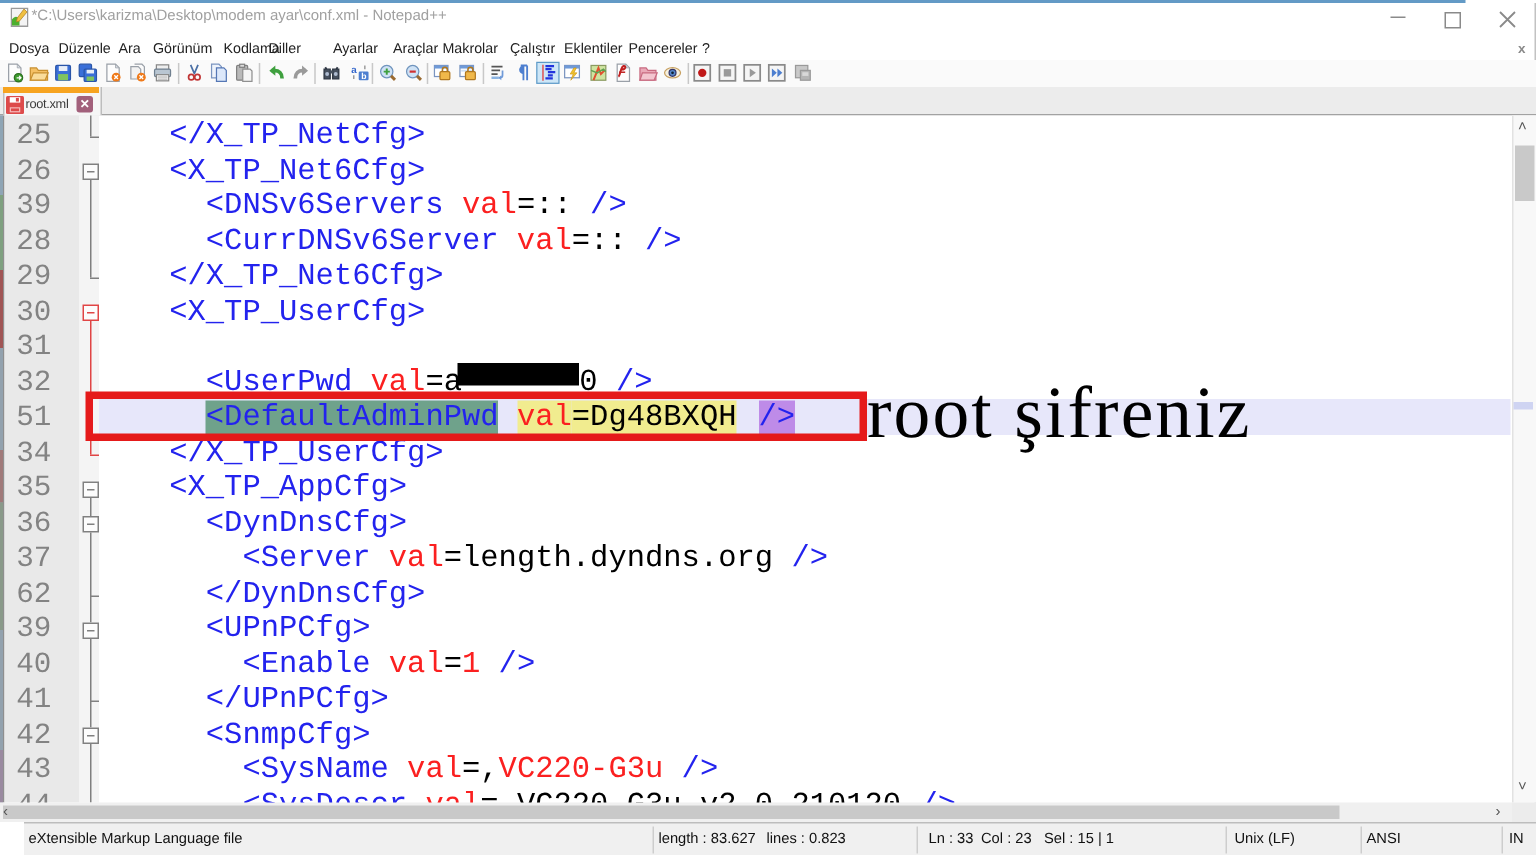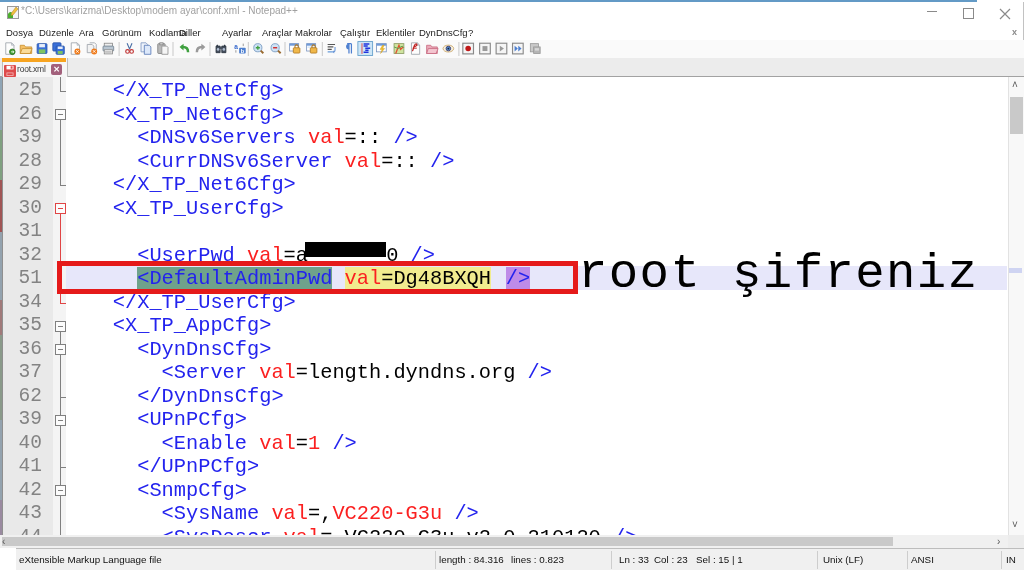--- a/index.html
+++ b/index.html
@@ -19,32 +19,32 @@
   #tabbar{left:0;top:58px;width:1024px;height:19px;background:#ececec}
   #tabbar .bottomline{left:0;top:18px;width:1024px;height:1px;background:#a2a2a2}
   #tab{left:2px;top:0px;width:64px;height:19px;background:#f6f6f6;border-left:1px solid #bdbdbd;border-right:1px solid #bdbdbd}
   #taborange{left:2px;top:0px;width:64px;height:4px;background:#f7a420}
   #tabtext{left:17px;top:6px;font-size:8.5px;color:#3a3a3a;letter-spacing:-0.2px}
   #tabx{left:51px;top:6px;width:11px;height:11px;background:#a2607b;border-radius:2px;color:#fff;font-size:8px;line-height:11px;text-align:center;font-weight:bold}
   
   #editor{left:0;top:77px;width:1024px;height:458px;background:#fff}
   #nummargin{left:3px;top:0;width:50px;height:458px;background:#e9e9e9}
   #foldmargin{left:53px;top:0;width:13px;height:458px;background:#f4f4f4}
-  .lnum{position:absolute;left:0px;width:39px;text-align:right;
+  .lnum{position:absolute;left:0px;width:39px;text-align:center;
         font-family:"Liberation Mono",monospace;font-size:19.5px;color:#838383;line-height:23.5px}
   .cl{position:absolute;left:64px;white-space:pre;margin:0;
       font-family:"Liberation Mono",monospace;font-size:20.33px;line-height:23.5px;color:#000}
   .b{color:#2323ee}
   .r{color:#fb2020}
   .k{color:#000}
   .m5{margin-left:5px}
   #curline{left:66px;top:189.25px;width:941px;height:24px;background:#e7e7fa}
   #redrect{left:57px;top:184.2px;width:521px;height:33px;border:5px solid #e51a1a;box-sizing:border-box}
   #blackbox{left:305px;top:164.7px;width:81px;height:15px;background:#000}
-  #bigtext{left:578px;top:169px;font-size:49px;letter-spacing:1.4px;color:#000;font-family:Liberation Mono, monospace}
+  #bigtext{left:578px;top:169px;font-size:49px;letter-spacing:1.4px;color:#000;font-family:Liberation Serif, serif}
   .foldline{position:absolute;width:1px;background:#808080}
   .foldtick{position:absolute;height:1px;background:#808080}
   .foldbox{position:absolute;left:55px;width:11px;height:11px;background:#fcfcfc;border:1px solid #808080;box-sizing:border-box}
   .foldbox:after{content:"";position:absolute;left:2px;top:4px;width:5px;height:1px;background:#808080}
   .red .foldline,.redln{background:#e04545}
   .foldbox.redb{border-color:#e04545}
   .foldbox.redb:after{background:#e04545}
   
   #vscroll{left:1008px;top:77px;width:16px;height:458px;background:#f8f8f8;border-left:1px solid #e2e2e2;box-sizing:border-box}
   #vthumb{left:1010px;top:97px;width:13px;height:37px;background:#c9c9c9}
@@ -85,21 +85,21 @@
     <span style="left:39px">Düzenle</span>
     <span style="left:79px">Ara</span>
     <span style="left:102px">Görünüm</span>
     <span style="left:149px">Kodlama</span>
     <span style="left:179px">Diller</span>
     <span style="left:222px">Ayarlar</span>
     <span style="left:262px">Araçlar</span>
     <span style="left:295px">Makrolar</span>
     <span style="left:340px">Çalıştır</span>
     <span style="left:376px">Eklentiler</span>
-    <span style="left:419px">DynDnsCfg</span>
+    <span style="left:419px">Pencereler</span>
     <span style="left:468px">?</span>
   </div>
 
   <div class="abs" id="toolbar"><svg width="1024" height="18" id="tbsvg">
       <g transform="translate(3.3000000000000007,2) scale(0.82)">
         <path d="M3 1h7l3 3v11H3z" fill="#fdfdfd" stroke="#9aa0a8"></path>
         <path d="M10 1l3 3h-3z" fill="#d8dde2" stroke="#9aa0a8" stroke-width="0.6"></path>
         <circle cx="11" cy="12" r="3.4" fill="#3f9d2f" stroke="#2c7020"></circle>
         <path d="M9.5 12h3M11.5 10.5l1.5 1.5-1.5 1.5" stroke="#fff" stroke-width="1" fill="none"></path>
       </g>
@@ -368,21 +368,21 @@
   <div class="abs sarrow" style="left:1012px;top:519px">˅</div>
   <div class="abs" style="left:1009px;top:268px;width:13px;height:5px;background:#cfd4f2"></div>
   <div class="abs" id="hscroll"></div>
   <div class="abs" id="hthumb"></div>
   <div class="abs sarrow" style="left:2px;top:536px">‹</div>
   <div class="abs sarrow" style="left:997px;top:536px">›</div>
   <div class="abs" id="hcorner"></div>
 
   <div class="abs" id="statusbar">
     <span style="left:3px">eXtensible Markup Language file</span>
-    <span style="left:423px">length : 84.316</span>
+    <span style="left:423px">length : 83.627</span>
     <span style="left:495px">lines : 0.823</span>
     <span style="left:603px">Ln : 33</span>
     <span style="left:638px">Col : 23</span>
     <span style="left:680px">Sel : 15 | 1</span>
     <span style="left:807px">Unix (LF)</span>
     <span style="left:895px">ANSI</span>
     <span style="left:990px">IN</span>
     <div class="sep" style="left:419px"></div>
     <div class="sep" style="left:595px"></div>
     <div class="sep" style="left:801px"></div>

